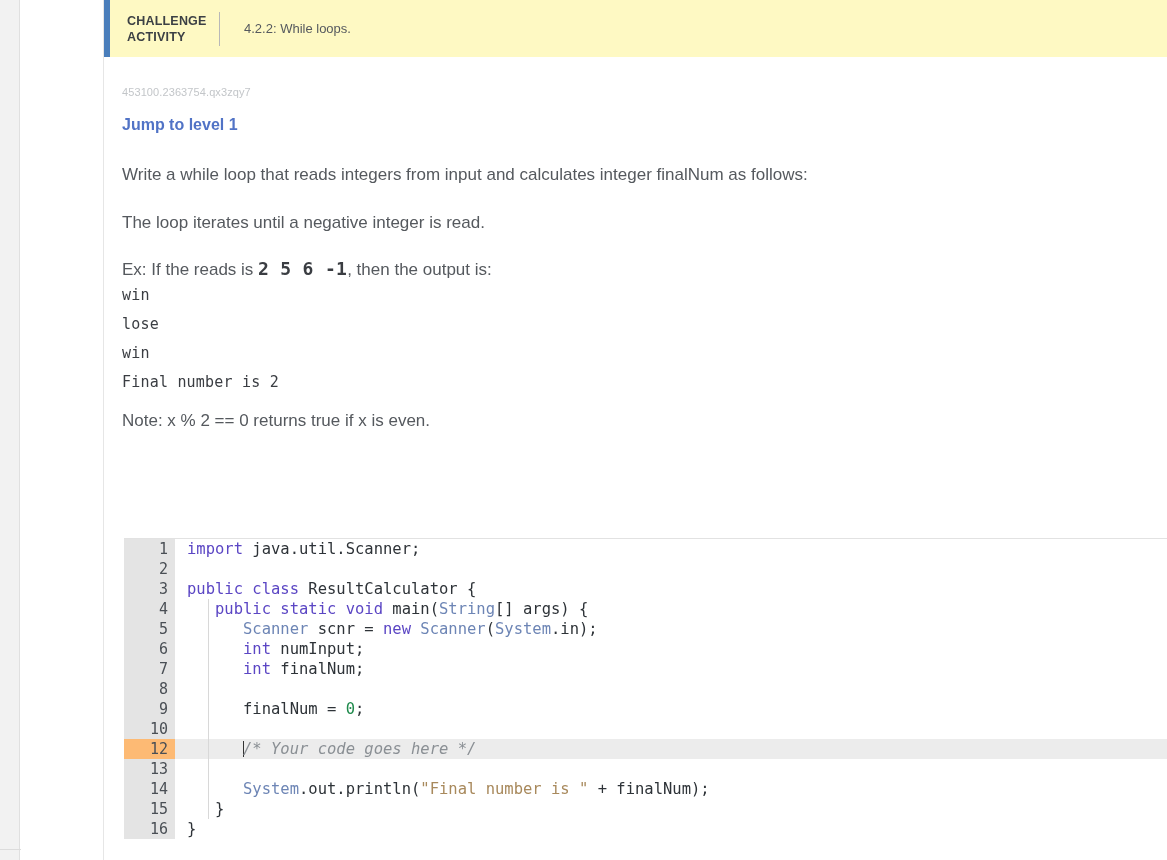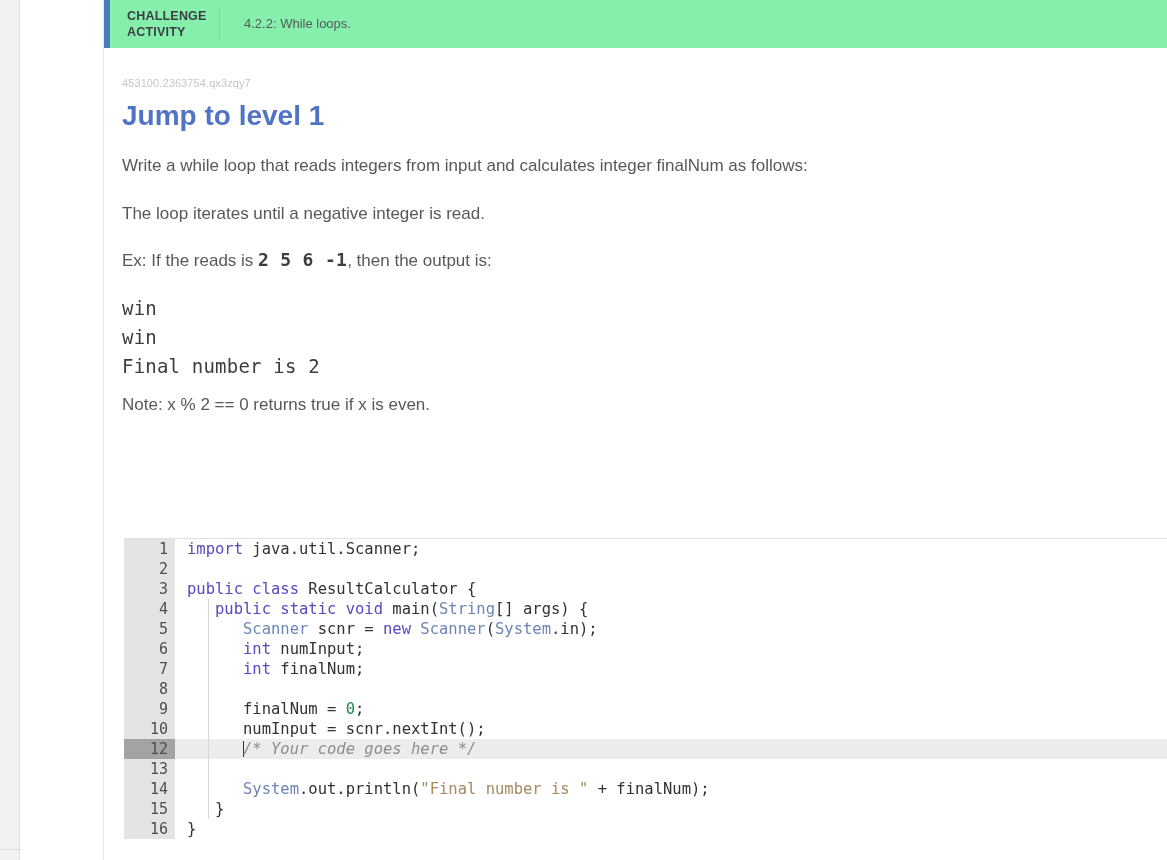--- a/index.html
+++ b/index.html
@@ -53,22 +53,22 @@
     position: absolute;
     left: 104px; top: 0;
     width: 1063px;
     height: 860px;
     background: #ffffff;
   }
 
   
   .act-header {
     position: relative;
-    height: 48px;
-    background: #86efac;
+    height: 57px;
+    background: #fef9c3;
     display: flex;
     align-items: center;
     border-left: 6px solid #4a7ebb;
     box-sizing: border-box;
   }
   .act-header-inner {
     display: flex;
     align-items: center;
     height: 100%;
   }
@@ -103,21 +103,21 @@
   }
   .act-id {
     margin-top: 28px;
     font-size: 11px;
     color: #c3c6c9;
     letter-spacing: 0.1px;
     line-height: 14px;
   }
   .jump-level {
     margin-top: 13px;
-    font-size: 28px;
+    font-size: 16px;
     font-weight: bold;
     color: #5173c6;
     line-height: 26px;
     cursor: pointer;
     display: inline-block;
   }
   .para {
     margin-top: 25px;
     font-size: 17px;
     line-height: 23px;
@@ -139,23 +139,22 @@
 
   .mono-inline {
     font-family: "DejaVu Sans Mono", monospace;
     font-weight: bold;
     font-size: 18px;
     color: #3a3d42;
     letter-spacing: 0.3px;
   }
 
   .out-block {
-    margin-top: 22px;
     font-family: "DejaVu Sans Mono", monospace;
-    font-size: 19px;
+    font-size: 15px;
     line-height: 29px;
     color: #3a3d42;
     letter-spacing: 0.2px;
   }
   .note {
     margin-top: 12px;
     font-size: 17px;
     line-height: 23px;
     color: #55595e;
   }
@@ -190,21 +189,21 @@
     background: #e4e4e4;
     color: #4a4f55;
     text-align: right;
     padding-right: 7px;
     box-sizing: border-box;
     font-size: 15px;
     line-height: 20px;
     height: 20px;
     user-select: none;
   }
-  .code-row.active .ln { background: #a3a3a3; }
+  .code-row.active .ln { background: #fdba74; }
   .code-txt {
     padding-left: 12px;
     white-space: pre;
     color: #2e3338;
     height: 20px;
     line-height: 20px;
     flex: 1;
   }
   
   .guide {
@@ -260,20 +259,21 @@
 
       <div class="para">Write a while loop that reads integers from input and calculates integer finalNum as follows:</div>
 
 
       <div class="para">The loop iterates until a negative integer is read.</div>
 
       <div class="para tight"><span>Ex: If the reads is </span><span class="mono-inline">2 5 6 -1</span><span>, then the output is:</span></div>
 
       <div class="out-block">
         <div>win</div>
+        <div>lose</div>
         <div>win</div>
         <div>Final number is 2</div>
       </div>
 
       <div class="note">Note: x % 2 == 0 returns true if x is even.</div>
     </div>
 
     <div class="editor">
       <div class="code-rows" id="code-rows">
           <div class="code-row">
@@ -307,21 +307,21 @@
           <div class="code-row">
             <div class="ln">8</div>
             <div class="code-txt"><span class="guide g1"></span></div>
           </div>
           <div class="code-row">
             <div class="ln">9</div>
             <div class="code-txt"><span class="guide g1"></span><span class="pun">      finalNum = </span><span class="num">0</span><span class="pun">;</span></div>
           </div>
           <div class="code-row">
             <div class="ln">10</div>
-            <div class="code-txt"><span class="guide g1"></span><span class="pun">      numInput = scnr.nextInt();</span></div>
+            <div class="code-txt"><span class="guide g1"></span></div>
           </div>
           <div class="code-row active">
             <div class="ln">12</div>
             <div class="code-txt"><span class="guide g1"></span><span class="pun">      </span><span class="caret"></span><span class="cmt">/* Your code goes here */</span></div>
           </div>
           <div class="code-row">
             <div class="ln">13</div>
             <div class="code-txt"><span class="guide g1"></span></div>
           </div>
           <div class="code-row">

